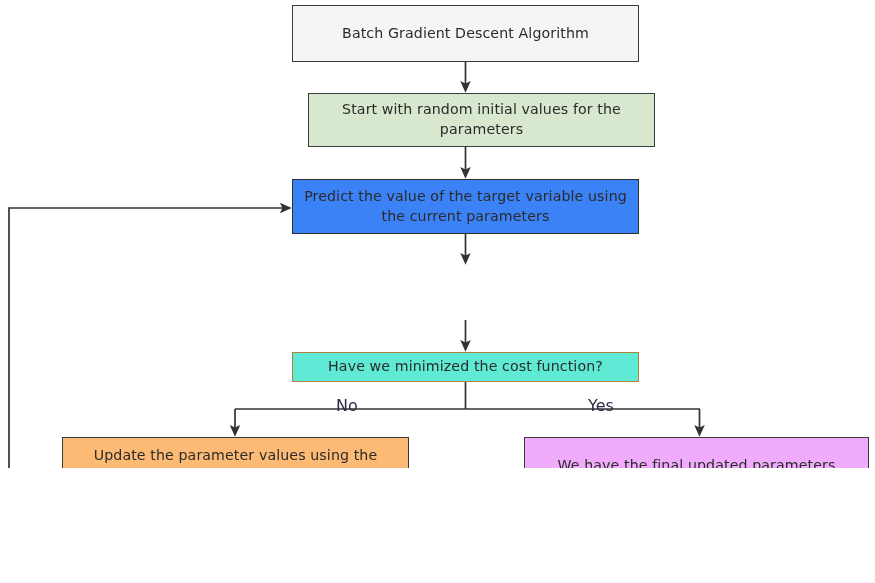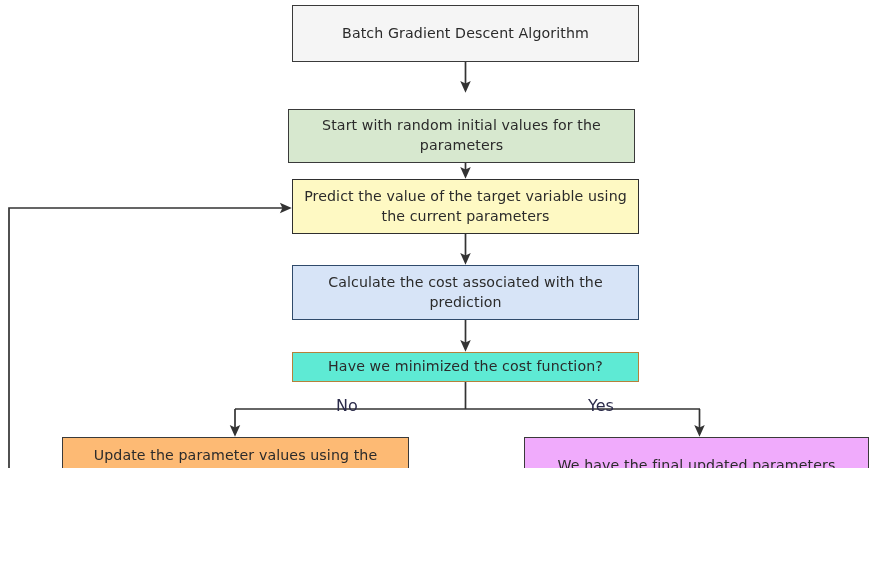--- a/index.html
+++ b/index.html
@@ -92,31 +92,28 @@
 
     <g>
       <path d="M235,495 L235,532 L9,532 L9,208 L286,208" stroke="#333333" stroke-width="1.7" fill="none" marker-end="url(#arrowhead)"></path>
     </g>
   </svg>
 
   <div class="node" style="left:292px; top:5px; width:347px; height:57px; background:#f5f5f5; border-color:#3a3a3a;">
     <span>Batch Gradient Descent Algorithm</span>
   </div>
 
-  <div class="node" style="left:288px; top:93px; width:347px; height:54px; background:#d7e8cf; border-color:#3a3a3a;margin-top:16px;">
+  <div class="node" style="left:308px; top:93px; width:347px; height:54px; background:#d7e8cf; border-color:#3a3a3a;">
     <span>Start with random initial values for the parameters</span>
   </div>
 
-  <div class="node" style="left:292px; top:179px; width:347px; height:55px; background:#fef9c3; border-color:#2f2f2f;">
+  <div class="node" style="left:292px; top:179px; width:347px; height:55px; background:#3b82f6; border-color:#2f2f2f;">
     <span>Predict the value of the target variable using the current parameters</span>
   </div>
 
-  <div class="node" style="left:292px; top:265px; width:347px; height:55px; background:#d7e4f7; border-color:#2f4a6b;">
-    <span>Calculate the cost associated with the prediction</span>
-  </div>
 
   <div class="node" style="left:292px; top:352px; width:347px; height:30px; background:#5eead4; border-color:#b5813a;">
     <span>Have we minimized the cost function?</span>
   </div>
 
   <div class="node" style="left:62px; top:437px; width:347px; height:58px; background:#fdba74; border-color:#3a3a3a;text-align:center;">
     <span>Update the parameter values using the gradient descent algorithm</span>
   </div>
 
   <div class="node" style="left:524px; top:437px; width:345px; height:58px; background:#f0abfc; border-color:#3a3a3a;">

